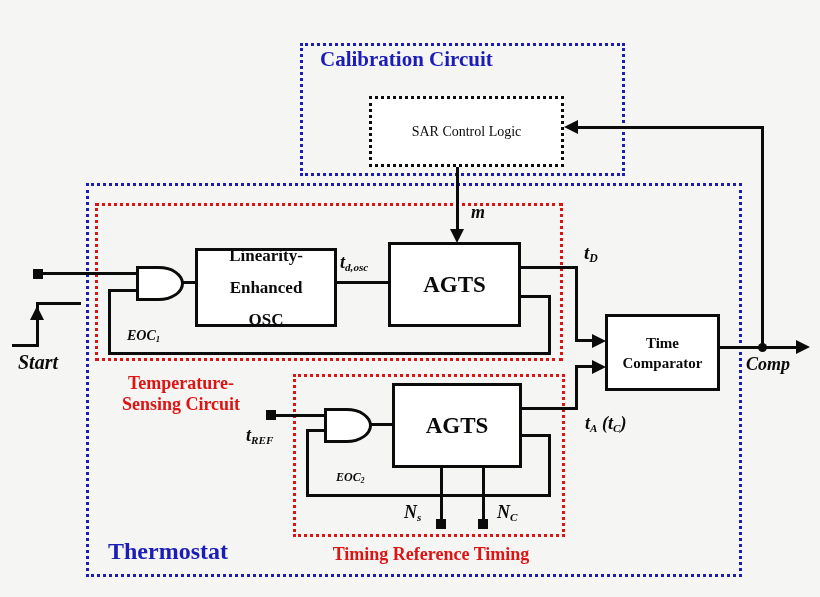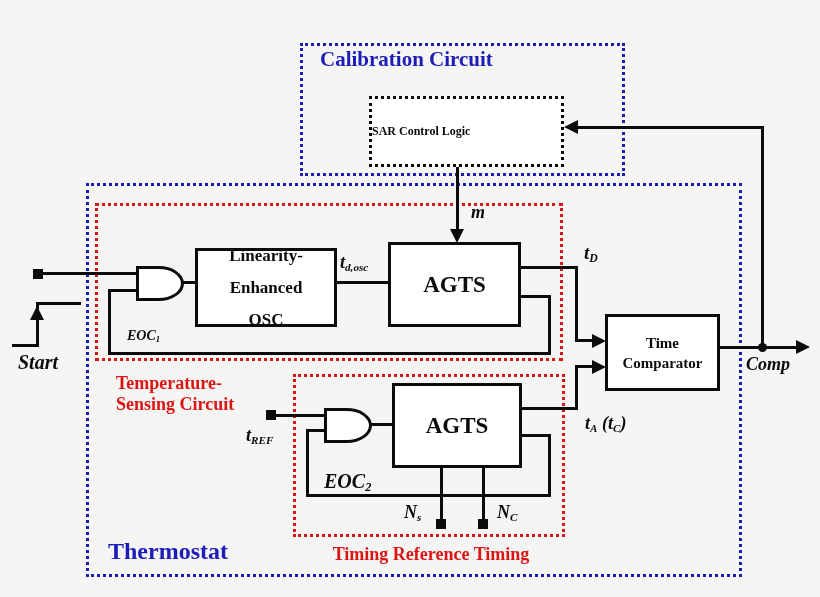--- a/index.html
+++ b/index.html
@@ -74,21 +74,21 @@
   <div class="w wv" style="left:575px;top:365px;height:45px;"></div>
   <div class="w wh" style="left:575px;top:365px;width:21px;"></div>
   <div class="w wh" style="left:514px;top:434px;width:37px;"></div>
   <div class="w wv" style="left:548px;top:434px;height:63px;"></div>
   <div class="w wh" style="left:306px;top:494px;width:245px;"></div>
   <div class="w wv" style="left:306px;top:430px;height:67px;"></div>
   <div class="w wh" style="left:306px;top:429px;width:21px;"></div>
   <div class="w wv" style="left:440px;top:460px;height:61px;"></div>
   <div class="w wv" style="left:482px;top:460px;height:61px;"></div>
 
-  <div class="dbox black" style="left:369px;top:96px;width:195px;height:71px;display:flex;align-items:center;font-weight:bold;font-size:12px;">
+  <div class="dbox black" style="left:369px;top:96px;width:195px;height:71px;display:flex;align-items:center;justify-content:center;font-weight:normal;font-size:14px;">
     <span>SAR Control Logic</span>
   </div>
 
   <div class="blk" style="left:195px;top:248px;width:142px;height:79px;font-size:17px;line-height:24px;gap:8px;">
     <div>Linearity-</div>
     <div>Enhanced</div>
     <div>OSC</div>
   </div>
 
   <div class="blk" style="left:388px;top:242px;width:133px;height:85px;font-size:23px;">
@@ -115,38 +115,38 @@
   <div class="ar ar-left" style="left:564px;top:120px;"></div>
 
   <div class="term" style="left:33px;top:269px;"></div>
   <div class="term" style="left:266px;top:410px;"></div>
   <div class="term" style="left:436px;top:519px;"></div>
   <div class="term" style="left:478px;top:519px;"></div>
   <div class="dot" style="left:758px;top:343px;"></div>
 
   <div class="lab blue-t" style="left:320px;top:47px;font-size:21px;">Calibration Circuit</div>
   <div class="lab blue-t" style="left:108px;top:538px;font-size:24px;">Thermostat</div>
-  <div class="lab red-t" style="left:116px;top:373px;width:162px;font-size:18px;line-height:21px;">
+  <div class="lab red-t" style="left:100px;top:373px;width:162px;text-align:center;font-size:18px;line-height:21px;">
     <div>Temperature-</div>
     <div>Sensing Circuit</div>
   </div>
   <div class="lab red-t" style="left:300px;top:544px;width:262px;text-align:center;font-size:18px;">Timing Reference Timing</div>
 
   <div class="sig" style="left:18px;top:351px;font-size:20px;">Start</div>
   <div class="sig" style="left:471px;top:202px;font-size:18px;">m</div>
   <div class="sig" style="left:340px;top:252px;font-size:18px;">
     <span>t</span><span class="sb">d,osc</span>
   </div>
   <div class="sig" style="left:584px;top:242px;font-size:19px;">
     <span>t</span><span class="sb">D</span>
   </div>
   <div class="sig" style="left:127px;top:328px;font-size:14px;">
     <span>EOC</span><span class="sb">1</span>
   </div>
-  <div class="sig" style="left:324px;top:470px;font-size:20px;">
+  <div class="sig" style="left:336px;top:470px;font-size:12px;">
     <span>EOC</span><span class="sb">2</span>
   </div>
   <div class="sig" style="left:246px;top:425px;font-size:18px;">
     <span>t</span><span class="sb">REF</span>
   </div>
   <div class="sig" style="left:585px;top:413px;font-size:18px;">
     <span>t</span><span class="sb">A</span><span> (</span><span>t</span><span class="sb">C</span><span>)</span>
   </div>
   <div class="sig" style="left:404px;top:502px;font-size:18px;">
     <span>N</span><span class="sb">s</span>

